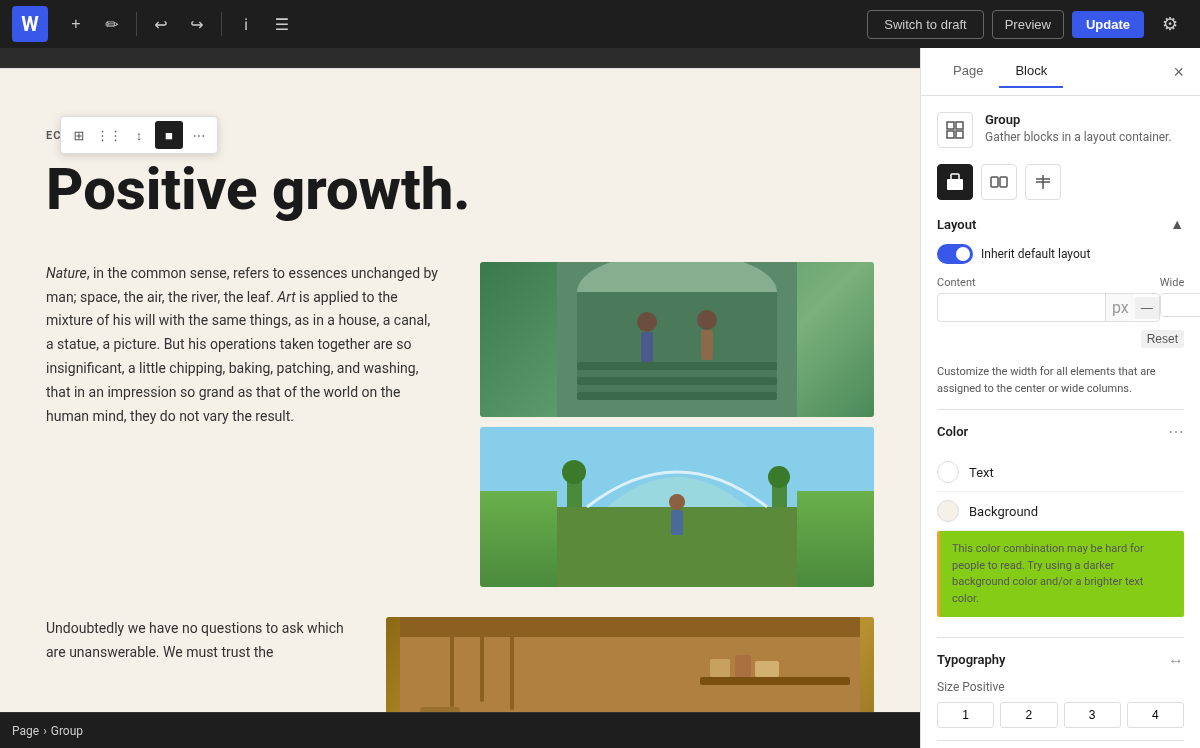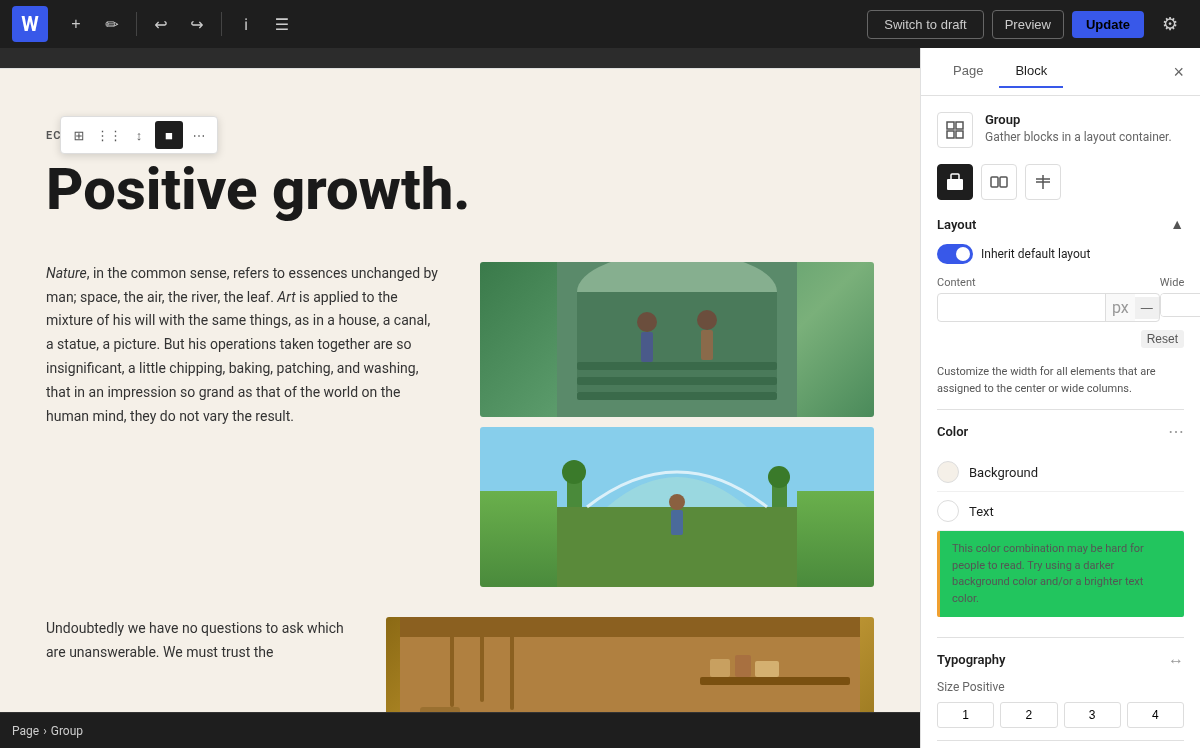--- a/index.html
+++ b/index.html
@@ -31,21 +31,21 @@
     .btn-switch-draft {
       background: transparent; border: 1px solid #666; border-radius: 4px;
       color: #ccc; padding: 6px 16px; font-size: 13px; cursor: pointer;
     }
     .btn-preview {
       background: transparent; border: 1px solid #666; border-radius: 4px;
       color: #ccc; padding: 6px 12px; font-size: 13px; cursor: pointer;
     }
     .btn-update {
       background: #3858e9; border: none; border-radius: 4px;
-      color: #000000; padding: 6px 14px; font-size: 13px; font-weight: 600; cursor: pointer;
+      color: #ffffff; padding: 6px 14px; font-size: 13px; font-weight: 600; cursor: pointer;
     }
     .btn-settings {
       width: 36px; height: 36px; background: transparent; border: none;
       border-radius: 4px; cursor: pointer; display: flex; align-items: center;
       justify-content: center; color: #ccc; font-size: 18px;
     }
 
     
     .main-area {
       display: flex;
@@ -261,21 +261,21 @@
       border-bottom: 1px solid #f0f0f0; font-size: 13px;
     }
     .color-swatch {
       width: 22px; height: 22px; border-radius: 50%; border: 1px solid #ddd;
       flex-shrink: 0;
     }
     .color-label { font-size: 13px; color: #1e1e1e; }
 
     
     .warning-box {
-      background: #22c55e; border-left: 3px solid #f0a030;
+      background: #84cc16; border-left: 3px solid #f0a030;
       padding: 10px 12px; border-radius: 2px; margin-bottom: 12px;
       font-size: 11px; color: #555; line-height: 1.5;
     }
 
     
     .typography-section { margin-bottom: 12px; }
     .size-row { display: flex; gap: 6px; align-items: center; margin-top: 8px; }
     .size-btn {
       flex: 1; padding: 5px 4px; border: 1px solid #ddd; border-radius: 3px;
       background: white; font-size: 12px; cursor: pointer; text-align: center;
@@ -526,26 +526,26 @@
 
       <div style="border-top: 1px solid #e0e0e0; margin-bottom: 12px;"></div>
 
       <div class="color-section">
         <div class="section-header">
           <span class="section-title">Color</span>
           <button class="section-options">⋯</button>
         </div>
 
         <div class="color-row">
+          <div class="color-swatch" style="background:white; border: 1px solid #ddd;"></div>
+          <span class="color-label">Text</span>
+        </div>
+        <div class="color-row">
           <div class="color-swatch" style="background:#f5f0e8; border: 1px solid #ddd;"></div>
           <span class="color-label">Background</span>
-        </div>
-        <div class="color-row">
-          <div class="color-swatch" style="background:white; border: 1px solid #ddd;"></div>
-          <span class="color-label">Text</span>
         </div>
 
         <div class="warning-box">This color combination may be hard for people to read. Try using a darker background color and/or a brighter text color.</div>
       </div>
 
       <div style="border-top: 1px solid #e0e0e0; margin-bottom: 12px;"></div>
 
       <div class="typography-section">
         <div class="section-header">
           <span class="section-title">Typography</span>

